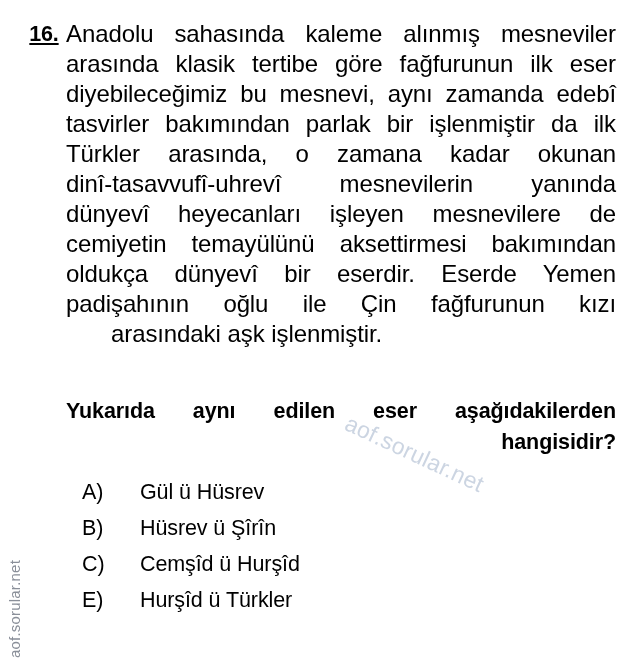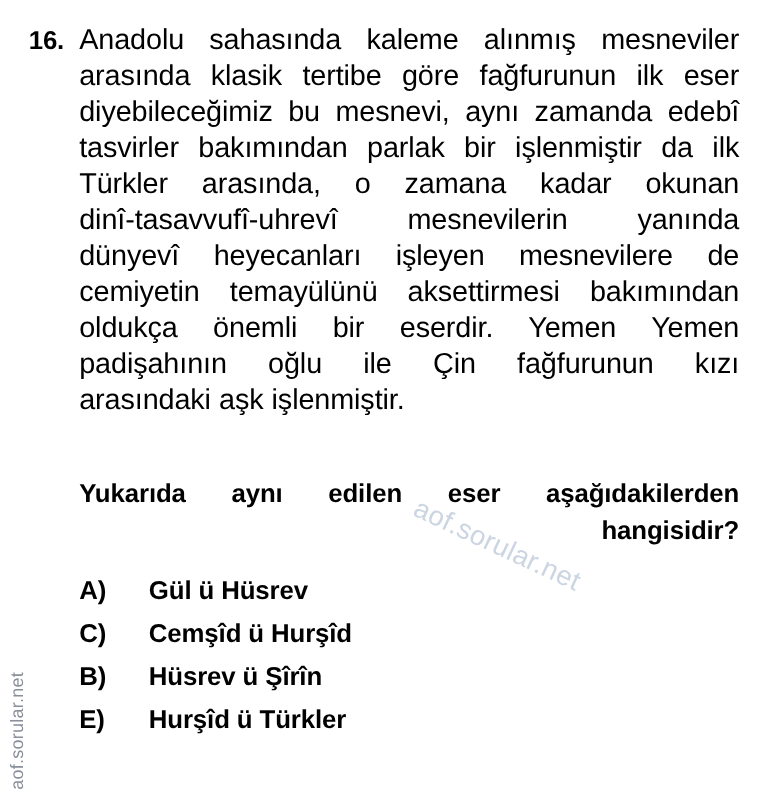--- a/index.html
+++ b/index.html
@@ -57,25 +57,26 @@
     pointer-events: none;
     user-select: none;
   }
 
   
   .qnum {
     position: absolute;
     left: 24px;
     top: 19px;
     width: 40px;
-    text-align: left;
+    text-align: center;
     font-size: 21.5px;
     font-weight: bold;
     line-height: 30px;
     letter-spacing: -0.2px;
+    text-decoration: underline;
   }
 
   .stem {
     position: absolute;
     left: 66px;
     top: 19px;
     width: 550px;
     font-size: 24px;
     line-height: 30px;
     text-align: justify;
@@ -89,20 +90,21 @@
     display: block;
     text-align: justify;
     text-align-last: justify;
     white-space: nowrap;
   }
   .stem .last-line {
     display: block;
     text-align: center;
     text-align-last: left;
     white-space: nowrap;
+    margin-left: 45px;
   }
 
   .prompt {
     position: absolute;
     left: 66px;
     top: 396px;
     width: 550px;
     font-size: 21.5px;
     font-weight: bold;
     line-height: 31px;
@@ -116,24 +118,23 @@
   }
   .prompt .last-line {
     display: block;
     text-align: right;
     white-space: nowrap;
   }
 
   
   .options {
     position: absolute;
-    left: 66px;
+    left: 82px;
     top: 477px;
     width: 550px;
-    font-weight: bold;
   }
   .option {
     position: relative;
     height: 36px;
     line-height: 30px;
     font-size: 21.5px;
     letter-spacing: -0.1px;
     white-space: nowrap;
   }
   .option .opt-letter {
@@ -154,39 +155,39 @@
 
   <div class="stem">
     <span class="just-line">Anadolu sahasında kaleme alınmış mesneviler</span>
     <span class="just-line">arasında klasik tertibe göre fağfurunun ilk eser</span>
     <span class="just-line">diyebileceğimiz bu mesnevi, aynı zamanda edebî</span>
     <span class="just-line">tasvirler bakımından parlak bir işlenmiştir da ilk</span>
     <span class="just-line">Türkler arasında, o zamana kadar okunan</span>
     <span class="just-line">dinî-tasavvufî-uhrevî mesnevilerin yanında</span>
     <span class="just-line">dünyevî heyecanları işleyen mesnevilere de</span>
     <span class="just-line">cemiyetin temayülünü aksettirmesi bakımından</span>
-    <span class="just-line">oldukça önemli bir eserdir. Yemen Yemen</span>
+    <span class="just-line">oldukça dünyevî bir eserdir. Eserde Yemen</span>
     <span class="just-line">padişahının oğlu ile Çin fağfurunun kızı</span>
     <span class="last-line">arasındaki aşk işlenmiştir.</span>
   </div>
 
   <div class="prompt">
     <span class="just-line">Yukarıda aynı edilen eser aşağıdakilerden</span>
     <span class="last-line">hangisidir?</span>
   </div>
 
   <div class="options">
     <div class="option">
       <span class="opt-letter">A)</span><span class="opt-text">Gül ü Hüsrev</span>
     </div>
     <div class="option">
-      <span class="opt-letter">C)</span><span class="opt-text">Cemşîd ü Hurşîd</span>
+      <span class="opt-letter">B)</span><span class="opt-text">Hüsrev ü Şîrîn</span>
     </div>
     <div class="option">
-      <span class="opt-letter">B)</span><span class="opt-text">Hüsrev ü Şîrîn</span>
+      <span class="opt-letter">C)</span><span class="opt-text">Cemşîd ü Hurşîd</span>
     </div>
     <div class="option">
       <span class="opt-letter">E)</span><span class="opt-text">Hurşîd ü Türkler</span>
     </div>
   </div>
 
   <div class="wm-diagonal">aof.sorular.net</div>
 
   <div class="wm-vertical">aof.sorular.net</div>
 

